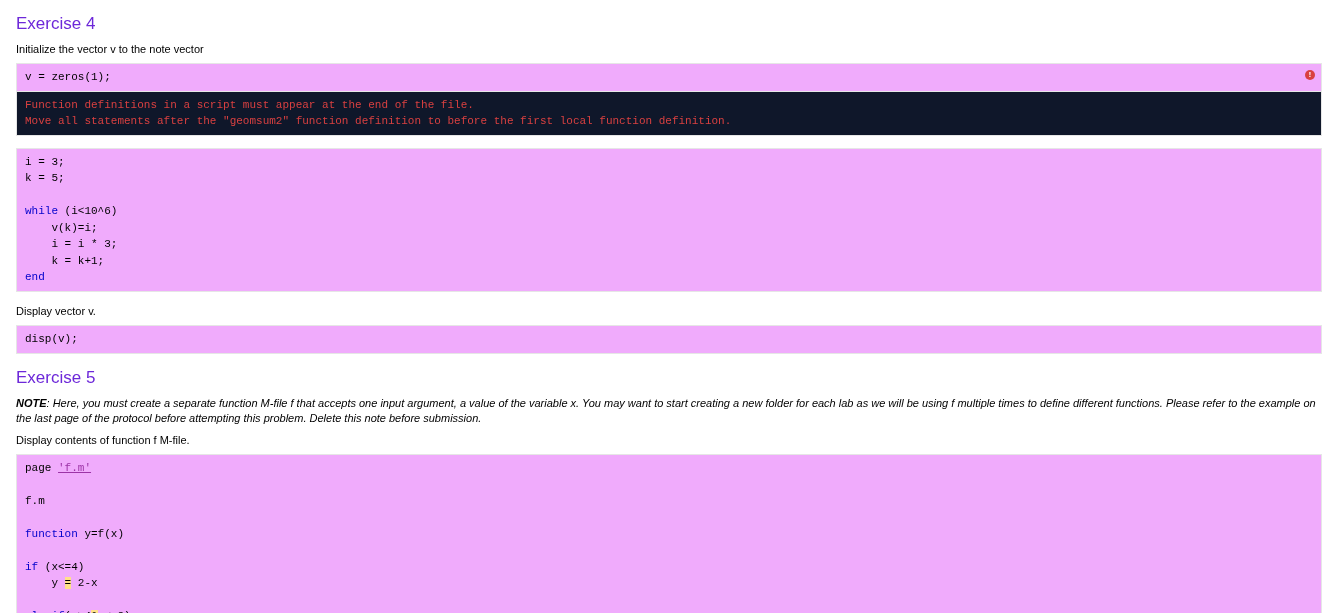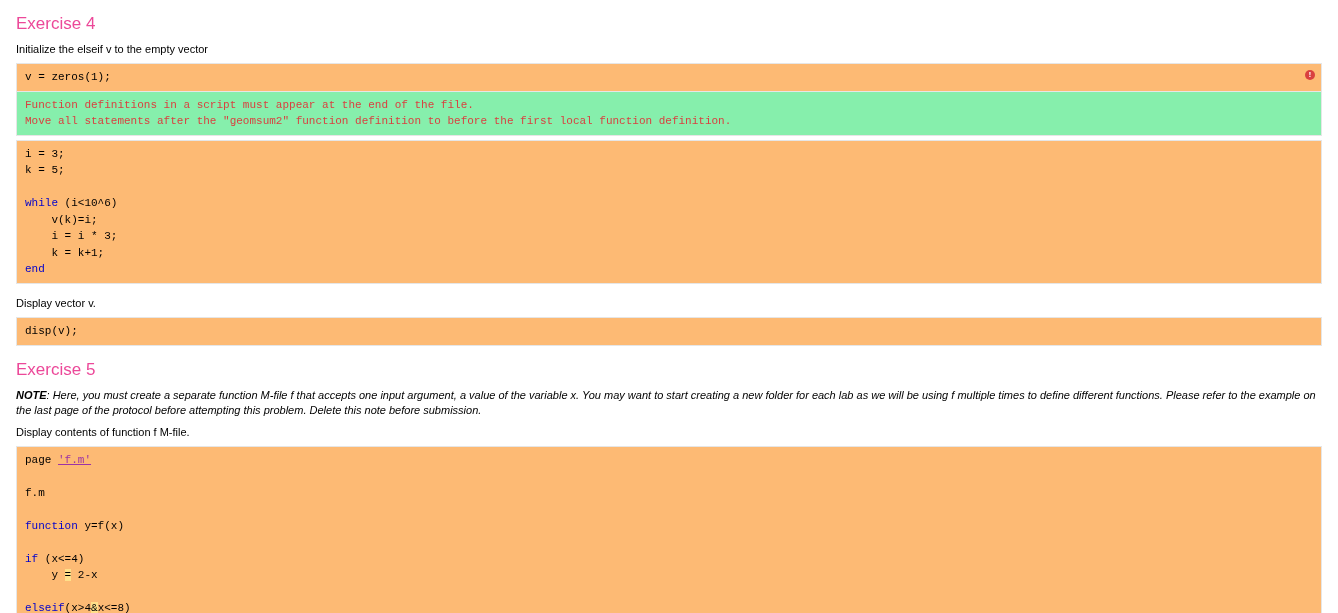--- a/index.html
+++ b/index.html
@@ -1,33 +1,33 @@
 <!DOCTYPE html>
 <html><head>
   <meta charset="utf-8">
   <style>
     * { margin: 0; padding: 0; box-sizing: border-box; }
     body { font-family: Arial, Helvetica, sans-serif; font-size: 12px; color: #000; background: #fff; padding: 8px 16px; }
-    h2.section-title { color: #ec4899; font-size: 17px; font-weight: 400; margin: 6px 0 8px 0; }
+    h2.section-title { color: #6d28d9; font-size: 17px; font-weight: 400; margin: 6px 0 8px 0; }
     p.prose { font-size: 11px; margin: 4px 0 6px 0; line-height: 1.4; }
     p.prose .bold { font-weight: 700; font-style: italic; text-align: right; }
     p.prose.italic { font-style: italic; }
-    .code-block { background: #fdba74; border: 1px solid #e6e6e6; padding: 5px 8px; font-family: Menlo, Consolas, "Courier New", monospace; font-size: 11px; line-height: 1.5; white-space: pre; overflow-x: auto; margin: 2px 0; position: relative; }
-    .error-block { background: #86efac; border-top: none; border: 1px solid #e6e6e6; padding: 5px 8px; font-family: Menlo, Consolas, "Courier New", monospace; font-size: 11px; line-height: 1.5; white-space: pre; color: #d94040; margin-top: -3px; margin-bottom: 4px; }
+    .code-block { background: #f0abfc; border: 1px solid #e6e6e6; padding: 5px 8px; font-family: Menlo, Consolas, "Courier New", monospace; font-size: 11px; line-height: 1.5; white-space: pre; overflow-x: auto; margin: 2px 0; position: relative; }
+    .error-block { background: #0f172a; border-top: none; border: 1px solid #e6e6e6; padding: 5px 8px; font-family: Menlo, Consolas, "Courier New", monospace; font-size: 11px; line-height: 1.5; white-space: pre; color: #d94040; margin-top: -3px; margin-bottom: 12px; }
     .kw { color: #0000cc; }
     .str { color: #9c33a6; text-decoration: underline; }
     .highlight { background: #ffe08a; }
     .error-dot { position: absolute; right: 6px; top: 6px; width: 10px; height: 10px; background: #d94040; border-radius: 50%; display: inline-flex; align-items: center; justify-content: center; color: #fff; font-size: 8px; font-weight: bold; }
     .spacer { height: 6px; }
   </style>
 </head>
 <body>
 
 <h2 class="section-title">Exercise 4</h2>
-<p class="prose">Initialize the elseif v to the empty vector</p>
+<p class="prose">Initialize the vector v to the note vector</p>
 
 <div class="code-block"><span>v = zeros(1);</span><span class="error-dot">!</span></div>
 
 <div class="error-block"><span>Function definitions in a script must appear at the end of the file.</span>
 <span>Move all statements after the "geomsum2" function definition to before the first local function definition.</span></div>
 
 <div class="code-block"><span>i = 3;</span>
 <span>k = 5;</span>
 
 <span class="kw">while</span><span> (i&lt;10^6)</span>

